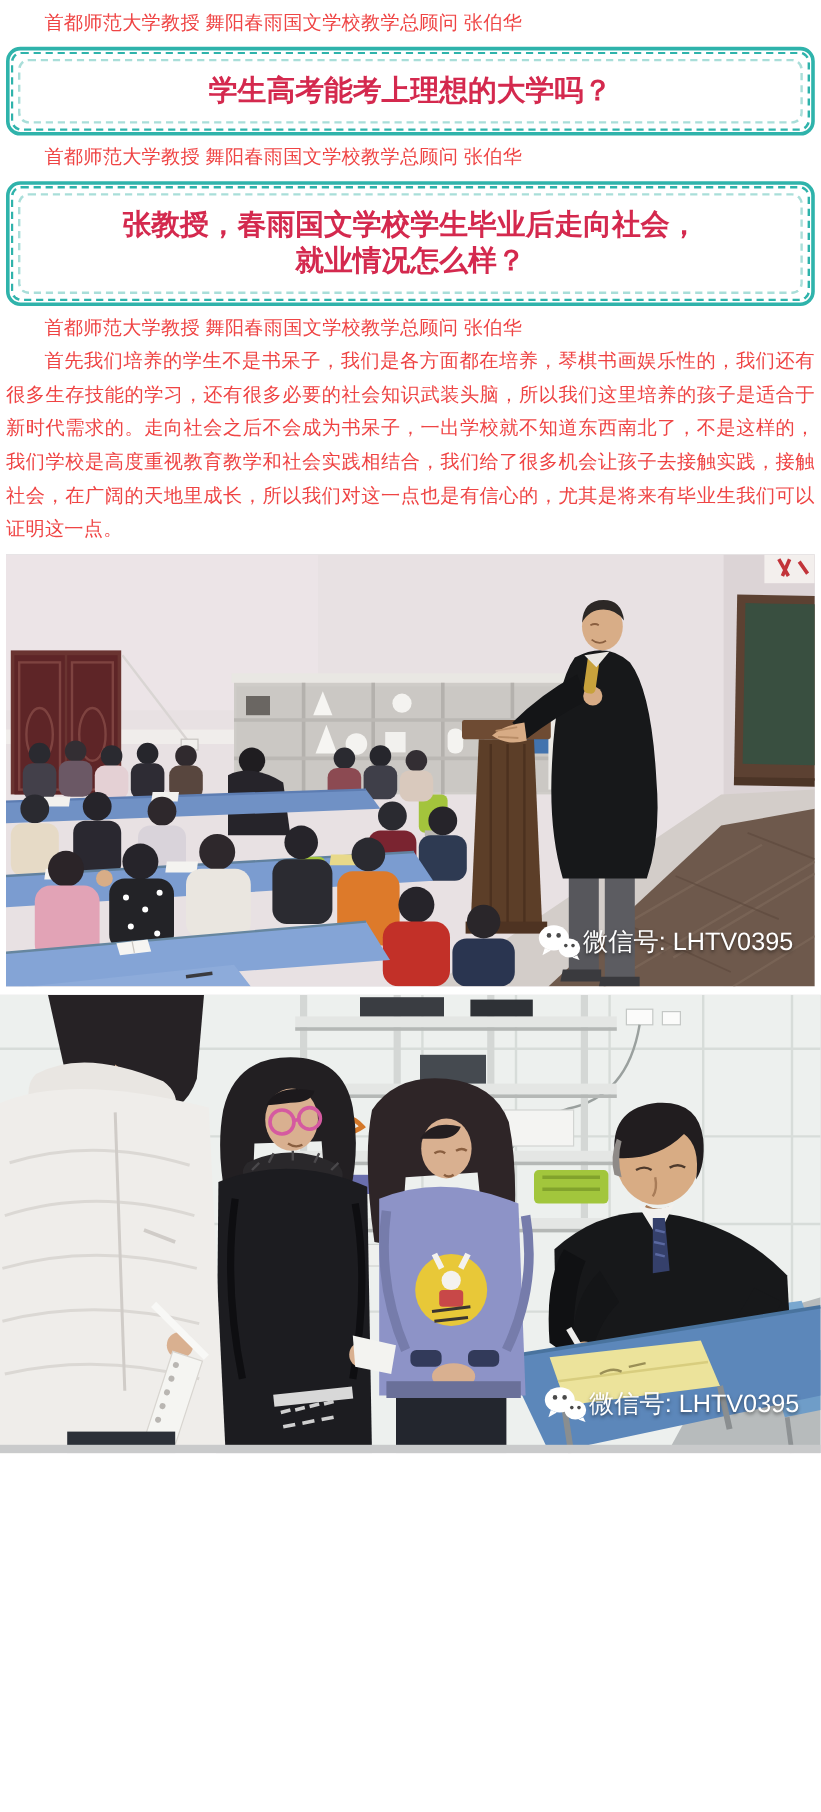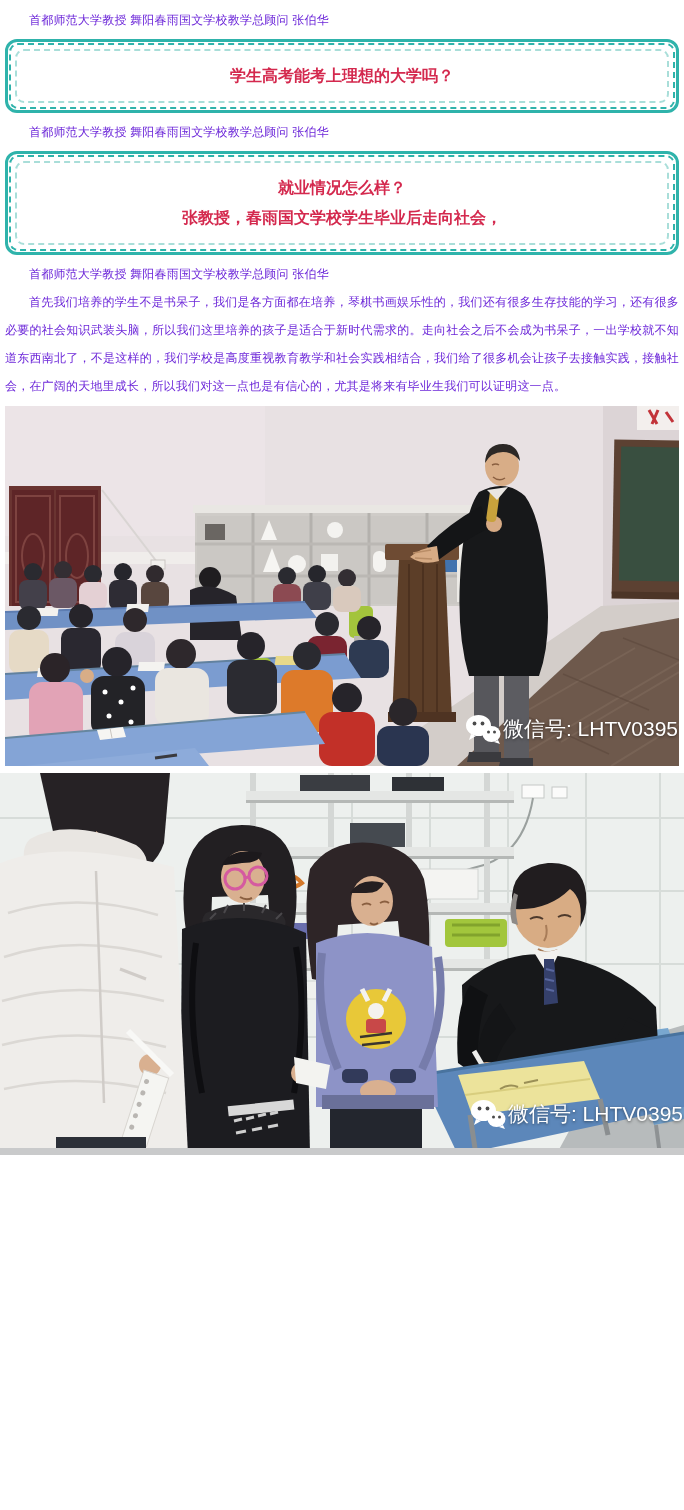--- a/index.html
+++ b/index.html
@@ -2,34 +2,34 @@
 <html><head>
 <meta charset="utf-8">
 <style>
   html,body{margin:0;padding:0;background:#ffffff;}
   body{
     width:684px;height:1510px;overflow:hidden;position:relative;
     font-family:"Liberation Sans","DejaVu Sans",sans-serif;
   }
   .page{padding-top:6px;}
   .speaker,.para{
-    margin:0 5px;font-size:12px;line-height:28px;color:#6d28d9;
+    margin:0 5px;font-size:16px;line-height:28px;color:#ef4444;
     text-align:justify;text-indent:2em;letter-spacing:0.2px;
   }
   
   .qbox{margin:5px 5px;border:3px solid #2fb3ab;border-radius:12px;padding:1px;background:#fff;}
   .qbox-mid{border:2px dashed #2fb3ab;border-radius:9px;padding:4px;}
   .qbox-inner{border:2px dashed #a9ded9;border-radius:9px;padding:10px 8px;text-align:center;}
-  .qline{display:block;color:#d4294e;font-size:16px;line-height:30px;font-weight:bold;}
+  .qline{display:block;color:#d4294e;font-size:24px;line-height:30px;font-weight:bold;}
   .qline:empty{display:none;}
   figure.photo{position:relative;margin:6px 5px 0;height:360px;overflow:hidden;background:#d8d2d4;}
   figure.photo2{margin:7px 0 0;height:382px;background:#e9ece a;}
   figure.photo svg.scene{display:block;width:100%;height:100%;}
   .watermark{
-    position:absolute;right:1px;bottom:22px;display:flex;align-items:center;gap:2px;
+    position:absolute;right:18px;bottom:22px;display:flex;align-items:center;gap:2px;
     color:#ffffff;font-size:21px;text-shadow:0 1px 3px rgba(0,0,0,0.5);white-space:nowrap;
   }
   figure.photo2 .watermark{bottom:26px;}
   .wm-icon{display:inline-flex;}
 </style>
 </head>
 <body>
 
 <div class="page">
 
@@ -42,22 +42,22 @@
 
       </div>
     </div>
   </div>
 
   <p class="speaker">首都师范大学教授 舞阳春雨国文学校教学总顾问 张伯华</p>
 
   <div class="qbox">
     <div class="qbox-mid">
       <div class="qbox-inner">
+        <span class="qline">张教授，春雨国文学校学生毕业后走向社会，</span>
         <span class="qline">就业情况怎么样？</span>
-        <span class="qline">张教授，春雨国文学校学生毕业后走向社会，</span>
       </div>
     </div>
   </div>
 
   <p class="speaker">首都师范大学教授 舞阳春雨国文学校教学总顾问 张伯华</p>
   <p class="para">首先我们培养的学生不是书呆子，我们是各方面都在培养，琴棋书画娱乐性的，我们还有很多生存技能的学习，还有很多必要的社会知识武装头脑，所以我们这里培养的孩子是适合于新时代需求的。走向社会之后不会成为书呆子，一出学校就不知道东西南北了，不是这样的，我们学校是高度重视教育教学和社会实践相结合，我们给了很多机会让孩子去接触实践，接触社会，在广阔的天地里成长，所以我们对这一点也是有信心的，尤其是将来有毕业生我们可以证明这一点。</p>
 
   <figure class="photo photo1">
     <svg class="scene" viewBox="0 0 674 360" preserveAspectRatio="none">
 

